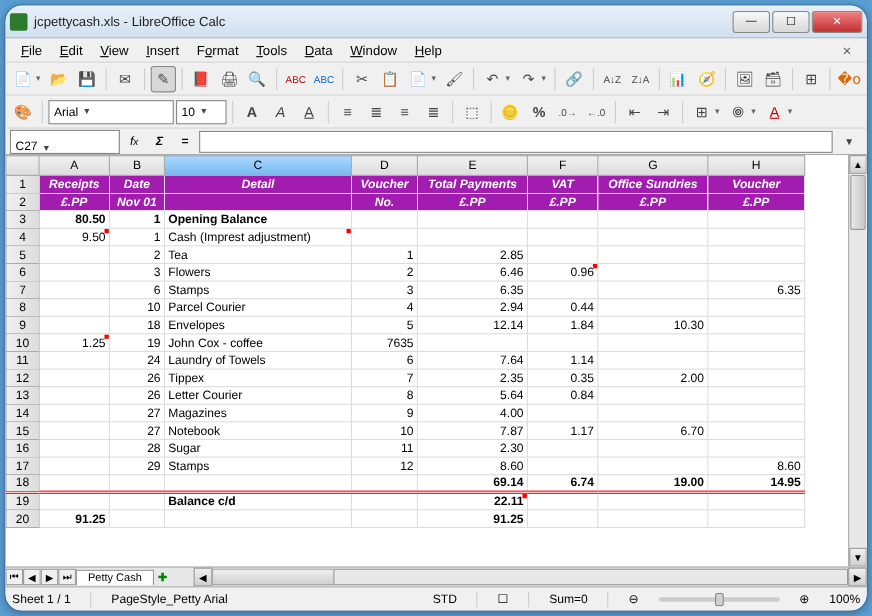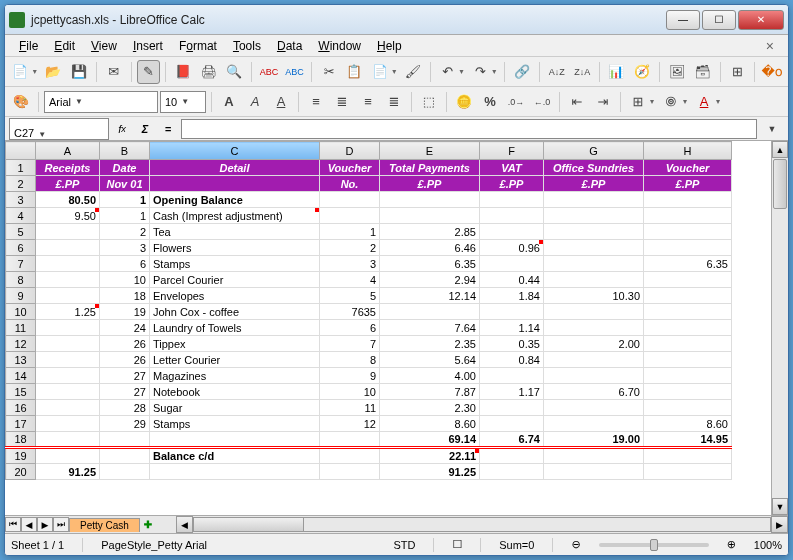--- a/index.html
+++ b/index.html
@@ -1,17 +1,17 @@
 <!DOCTYPE html>
 <html><head>
 <meta charset="utf-8">
 <style>
 * { box-sizing: border-box; margin: 0; padding: 0; font-family: "Segoe UI", Tahoma, sans-serif; }
 body { background: #5a9fd4; padding: 4px; width: 793px; height: 560px; overflow: hidden; }
-.window { background: #f0f0f0; border: 1px solid #3a6ea5; border-radius: 4px; height: 552px; display: flex; flex-direction: column; overflow: hidden; box-shadow: 0 2px 8px rgba(0,0,0,0.3); }
+.window { background: #f0f0f0; border: 1px solid #3a6ea5; border-radius: 16px; height: 552px; display: flex; flex-direction: column; overflow: hidden; box-shadow: 0 2px 8px rgba(0,0,0,0.3); }
 .titlebar { height: 30px; background: linear-gradient(#e8f0f8, #d0e0f0); display: flex; align-items: center; padding: 0 4px; border-bottom: 1px solid #aaa; }
 .titlebar-icon { width: 16px; height: 16px; background: #2c7a2c; border-radius: 2px; margin-right: 6px; }
 .titlebar-text { font-size: 12px; color: #222; flex: 1; }
 .win-btns { display: flex; gap: 2px; }
 .win-btn { width: 34px; height: 20px; border: 1px solid #888; border-radius: 3px; display: flex; align-items: center; justify-content: center; font-size: 10px; }
 .win-min, .win-max { background: linear-gradient(#f8f8f8,#d8d8d8); }
 .win-close { background: linear-gradient(#f08080,#c03030); color: white; width: 46px; }
 .menubar { height: 22px; background: #f0f0f0; display: flex; align-items: center; padding: 0 8px; gap: 4px; border-bottom: 1px solid #ccc; font-size: 12px; }
 .menubar span { padding: 0 6px; }
 .menubar span u { text-decoration: underline; }
@@ -41,21 +41,21 @@
 .bold { font-weight: bold; }
 .r { text-align: right; }
 .redmark::after { content:''; position:absolute; width:4px; height:4px; background:red; right:0; top:0; }
 td { position: relative; }
 .vscroll { width: 17px; background: #e8e8e8; border-left: 1px solid #aaa; display:flex; flex-direction:column; }
 .scroll-btn { height: 17px; background: linear-gradient(#f0f0f0,#d0d0d0); border: 1px solid #999; font-size:9px; display:flex;align-items:center;justify-content:center; }
 .scroll-thumb-v { height: 50px; background: linear-gradient(to right,#e8e8e8,#c8c8c8); border:1px solid #999; border-radius:2px; margin:1px; }
 .sheet-tabs { height: 18px; background: #e8e8e8; display: flex; align-items: center; border-top: 1px solid #aaa; font-size: 10px; }
 .tab-nav { display: flex; }
 .tab-nav div { width: 16px; height: 15px; border: 1px solid #999; background:#f0f0f0; display:flex;align-items:center;justify-content:center; font-size:9px; }
-.tab { background: #fdba74; border: 1px solid #999; padding: 1px 10px; border-bottom: none; }
+.tab { background: #ffffff; border: 1px solid #999; padding: 1px 10px; border-bottom: none; }
 .tab-add { width: 16px; text-align:center; color:#080; font-weight:bold; }
 .hscroll { flex:1; display:flex; align-items:center; margin-left: 20px; }
 .hscroll .scroll-track { flex:1; height:15px; background:#e8e8e8; border:1px solid #999; position:relative; }
 .hscroll .scroll-thumb-h { position:absolute; left:0; width:110px; height:13px; background:linear-gradient(#f0f0f0,#d0d0d0); border-right:1px solid #999; }
 .statusbar { height: 22px; background: #f0f0f0; border-top: 1px solid #aaa; display: flex; align-items: center; font-size: 11px; padding: 0 6px; gap: 18px; }
 .statusbar .sep { border-left:1px solid #ccc; height: 14px; }
 .status-spacer { flex:1; }
 .zoom-slider { width: 110px; height: 4px; background: #ccc; position: relative; border-radius:2px; }
 .zoom-slider::before { content:''; position:absolute; left:50%; top:-4px; width:2px; height:12px; background:#888; }
 .zoom-thumb { position:absolute; left:50%; top:-4px; width:8px; height:12px; background:#d0d0d0; border:1px solid #888; border-radius:2px; transform:translateX(-50%); }

